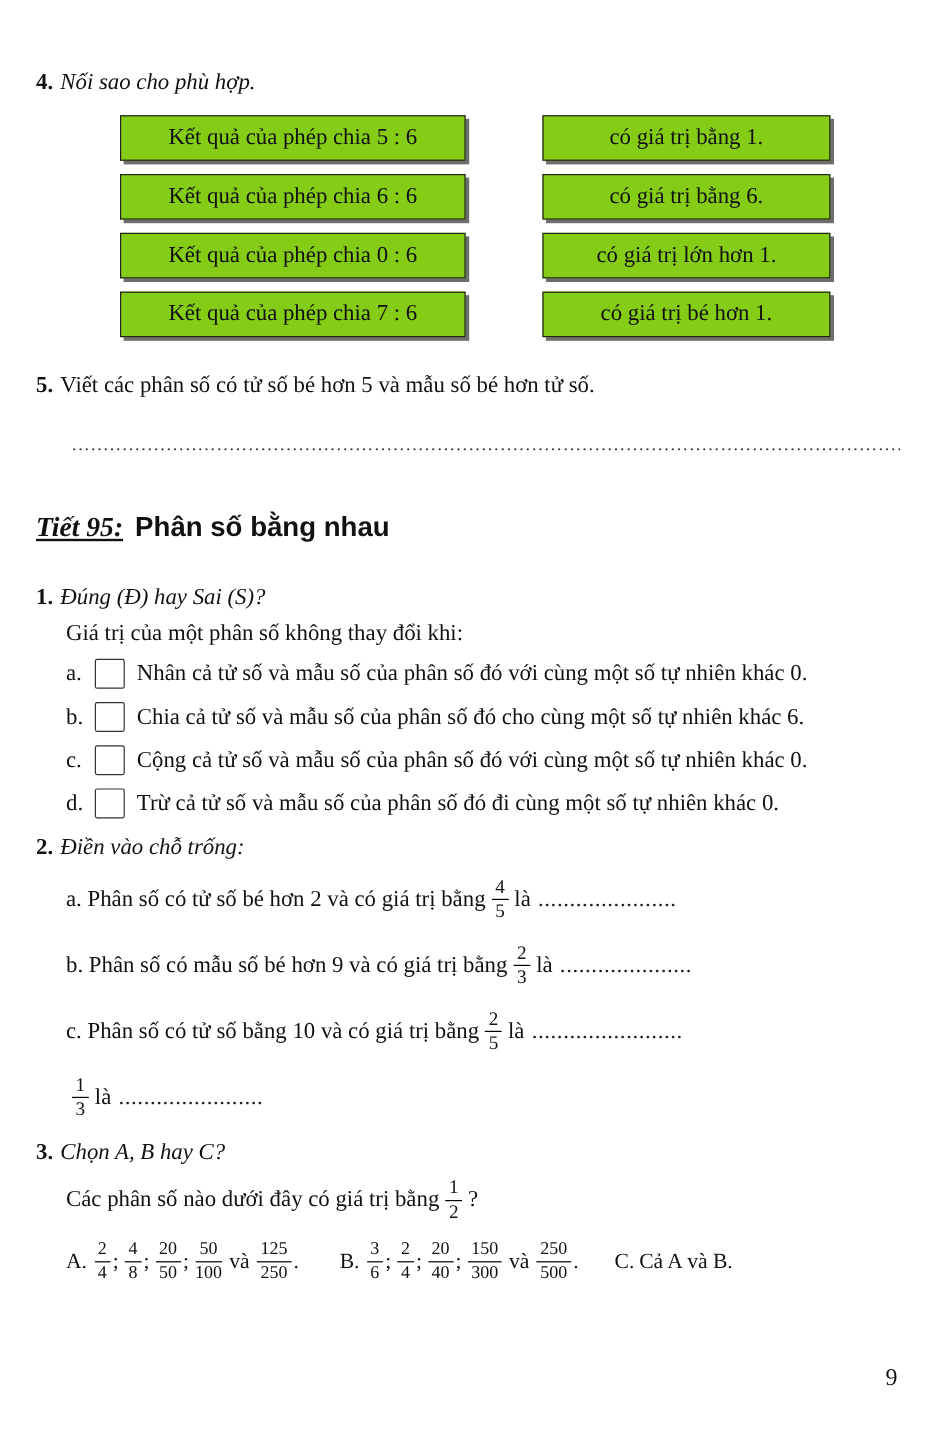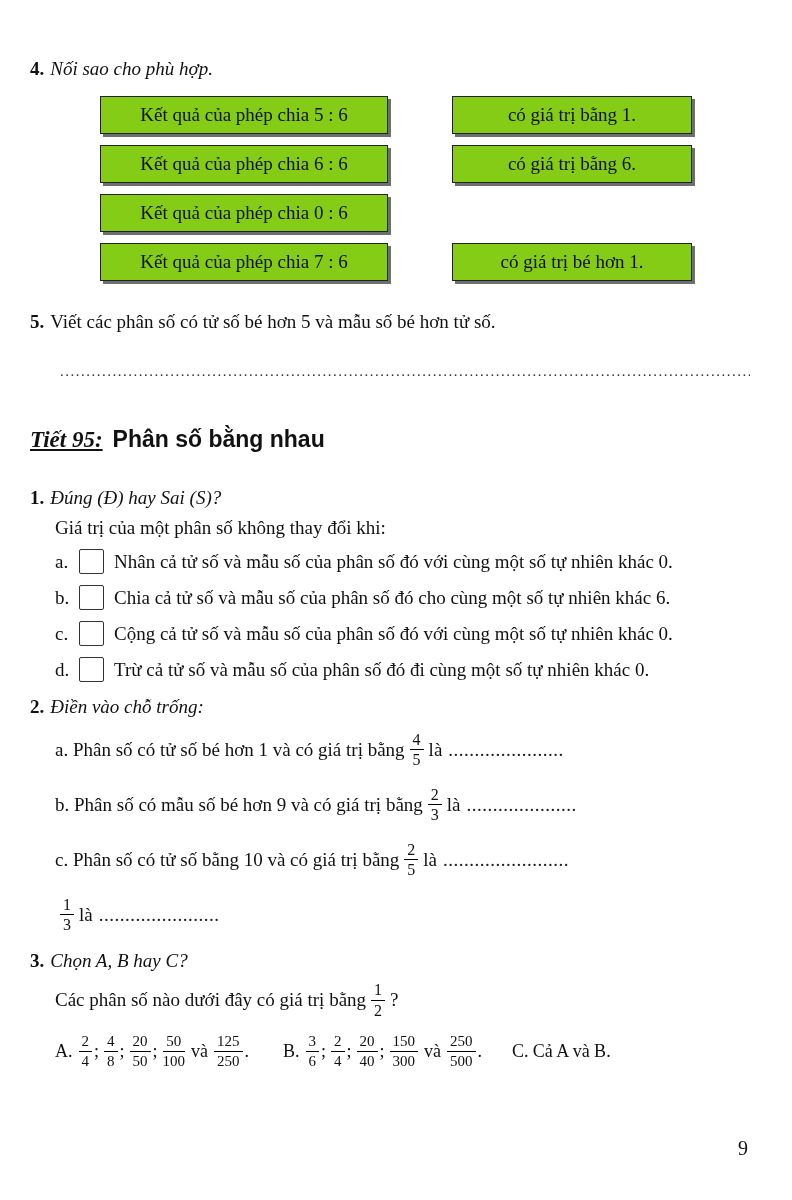--- a/index.html
+++ b/index.html
@@ -93,20 +93,21 @@
   <div class="match-row">
     <div class="match-box left">Kết quả của phép chia 5 : 6</div>
     <div class="match-box right">có giá trị bằng 1.</div>
   </div>
   <div class="match-row">
     <div class="match-box left">Kết quả của phép chia 6 : 6</div>
     <div class="match-box right">có giá trị bằng 6.</div>
   </div>
   <div class="match-row">
     <div class="match-box left">Kết quả của phép chia 0 : 6</div>
+    <div class="match-box right">có giá trị lớn hơn 1.</div>
   </div>
   <div class="match-row">
     <div class="match-box left">Kết quả của phép chia 7 : 6</div>
     <div class="match-box right">có giá trị bé hơn 1.</div>
   </div>
 </div>
 
 <div class="sec-header s5">
   <span class="sec-num">5.</span><span>Viết các phân số có tử số bé hơn 5 và mẫu số bé hơn tử số.</span>
 </div>
@@ -140,21 +141,21 @@
   <span class="s1-letter">d.</span>
   <span class="checkbox"></span>
   <span>Trừ cả tử số và mẫu số của phân số đó đi cùng một số tự nhiên khác 0.</span>
 </div>
 
 <div class="sec-header s2">
   <span class="sec-num">2.</span><span class="sec-title-italic">Điền vào chỗ trống:</span>
 </div>
 
 <div class="s2-item">
-  <span>a. Phân số có tử số bé hơn 1 và có giá trị bằng</span>
+  <span>a. Phân số có tử số bé hơn 2 và có giá trị bằng</span>
   <span class="frac">
       <span class="num">4</span>
       <span class="den">5</span>
     </span>
   <span>là</span>
   <span class="dots-inline">......................</span>
 </div>
 <div class="s2-item">
   <span>b. Phân số có mẫu số bé hơn 9 và có giá trị bằng</span>
   <span class="frac">

